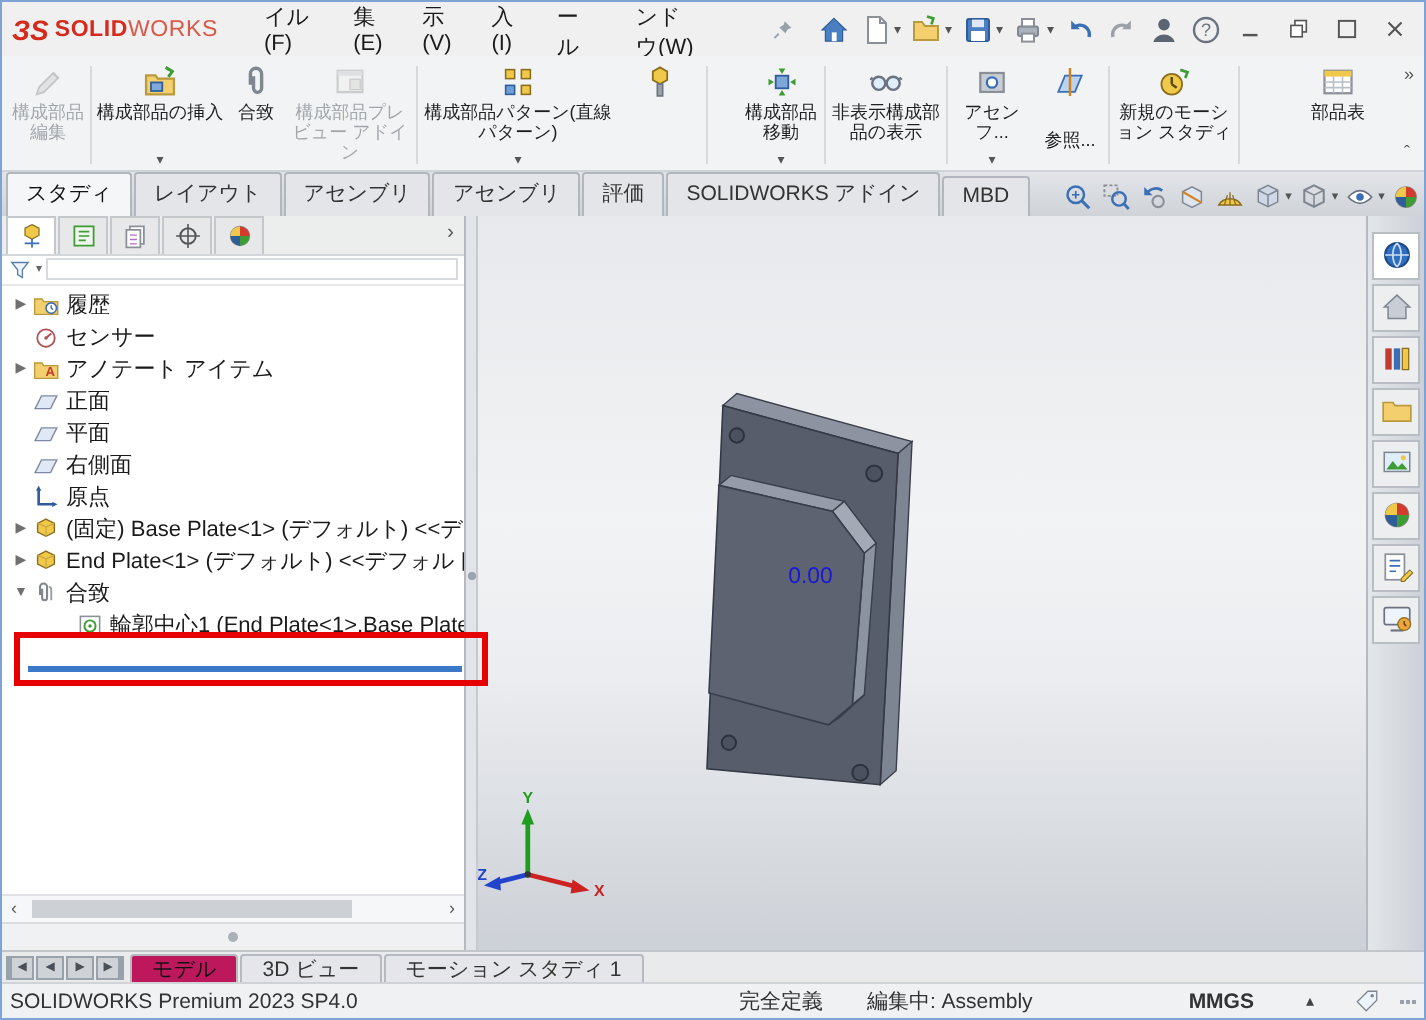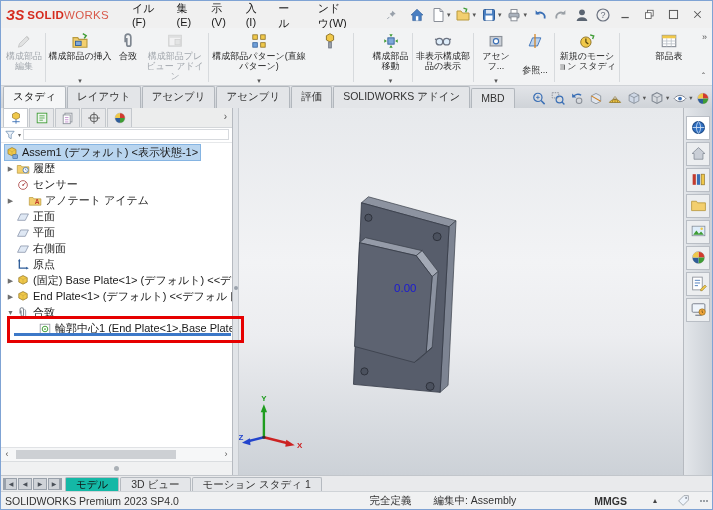--- a/index.html
+++ b/index.html
@@ -84,21 +84,21 @@
   .tpbtn .ic { width:17px; height:17px; }
 
   .redbox { position:absolute; left:6px; top:208px; width:237px; height:27px; border:3px solid #e60000; z-index:5; pointer-events:none; }
   .rollback { position:absolute; left:4px; right:10px; top:14px; height:3px; background:#3c78c8; }
 
   
   .bottomtabs { height:16px; background:#e9eaec; border-top:1px solid #c2c6cb; display:flex; align-items:stretch; }
   .vcr { display:flex; align-items:center; gap:1px; padding:1px 3px 1px 2px; }
   .vcrbtn { width:14px; height:12px; background:#cfd3d8; border:1px solid #99a1ab; color:#4a5058; font-size:6px; display:flex; align-items:center; justify-content:center; line-height:1; }
   .btab { padding:1px 10px 0; background:#e4e6e9; border:1px solid #b5bac0; border-bottom:none; font-size:10.5px; color:#333; border-radius:2px 2px 0 0; margin-right:1px; white-space:nowrap; display:flex; align-items:center; }
-  .btab.active { background:#14b8a6; color:#111; }
+  .btab.active { background:#be185d; color:#111; }
 
   
   .statusbar { height:18px; background:#f0f1f2; border-top:1px solid #cfd3d7; display:flex; align-items:center; padding:0 4px; font-size:10.5px; color:#333;justify-content:flex-end; }
   .sspacer { flex:1; }
   .sitem { margin-right:22px; white-space:nowrap; }
   .scaret { color:#444; font-size:8px; margin-right:20px; }
   .grip { display:flex; gap:1px; margin-left:10px; align-items:flex-end; }
   .grip i { width:2px; height:2px; background:#9aa0a6; display:block; }
 </style>
 </head>
@@ -521,32 +521,20 @@
       <div class="pfilter">
         <span class="ic">
             <svg viewBox="0 0 16 16" xmlns="http://www.w3.org/2000/svg">
               <path d="M2.5 3h11L9.6 7.8V13l-3.2-1.9V7.8z" fill="#eef4fb" stroke="#5b7fa6" stroke-width=".9"></path>
             </svg>
           </span>
         <span class="fcaret">▾</span>
         <div class="finput"></div>
       </div>
       <div class="tree" id="tree">
-          <div class="trow sel" style="padding-left: 4px;">
-            <span class="hl">
-              <span class="ic">
-                <svg viewBox="0 0 16 16" xmlns="http://www.w3.org/2000/svg">
-                  <path d="M8 1.8l4.6 2.3v4.8L8 11.2 3.4 8.9V4.1z" fill="#f0c84a" stroke="#8a6d1f" stroke-width=".7"></path>
-                  <path d="M8 6.4v4.8M3.4 4.1L8 6.4l4.6-2.3" fill="none" stroke="#c9a83e" stroke-width=".7"></path>
-                  <rect x="9" y="10" width="5.5" height="4.5" fill="#7fa8d9" stroke="#2f5d99" stroke-width=".6"></rect>
-                </svg>
-              </span>
-              <span>Assem1 (デフォルト) &lt;表示状態-1&gt;</span>
-            </span>
-          </div>
           <div class="trow" style="padding-left: 4px;">
             <span class="exp">▶</span>
             <span class="hl">
               <span class="ic">
                 <svg viewBox="0 0 16 16" xmlns="http://www.w3.org/2000/svg">
                   <path d="M1.5 12.8V4h4.2l1 1.5h8v7.3z" fill="#f3cf6e" stroke="#b99a3e" stroke-width=".8"></path>
                   <circle cx="11" cy="9.2" r="3" fill="#fff" stroke="#3a6fb5" stroke-width=".9"></circle>
                   <path d="M11 7.6v1.6l1.1.9" fill="none" stroke="#3a6fb5" stroke-width=".8"></path>
                 </svg>
               </span>
@@ -559,21 +547,21 @@
               <span class="ic">
                 <svg viewBox="0 0 16 16" xmlns="http://www.w3.org/2000/svg">
                   <circle cx="8" cy="8" r="5" fill="#fff" stroke="#b05050" stroke-width="1"></circle>
                   <path d="M8 8l3-2.6" stroke="#b05050" stroke-width="1.1"></path>
                   <circle cx="8" cy="8" r="1" fill="#b05050"></circle>
                 </svg>
               </span>
               <span>センサー</span>
             </span>
           </div>
-          <div class="trow" style="padding-left: 4px; gap: 12px;">
+          <div class="trow" style="padding-left: 4px;">
             <span class="exp">▶</span>
             <span class="hl">
               <span class="ic">
                 <svg viewBox="0 0 16 16" xmlns="http://www.w3.org/2000/svg">
                   <path d="M1.5 12.8V4h4.2l1 1.5h8v7.3z" fill="#f3cf6e" stroke="#b99a3e" stroke-width=".8"></path>
                   <text x="10.4" y="11.4" font-size="7.5" text-anchor="middle" fill="#c23b2e" font-weight="bold">A</text>
                 </svg>
               </span>
               <span>アノテート アイテム</span>
             </span>

